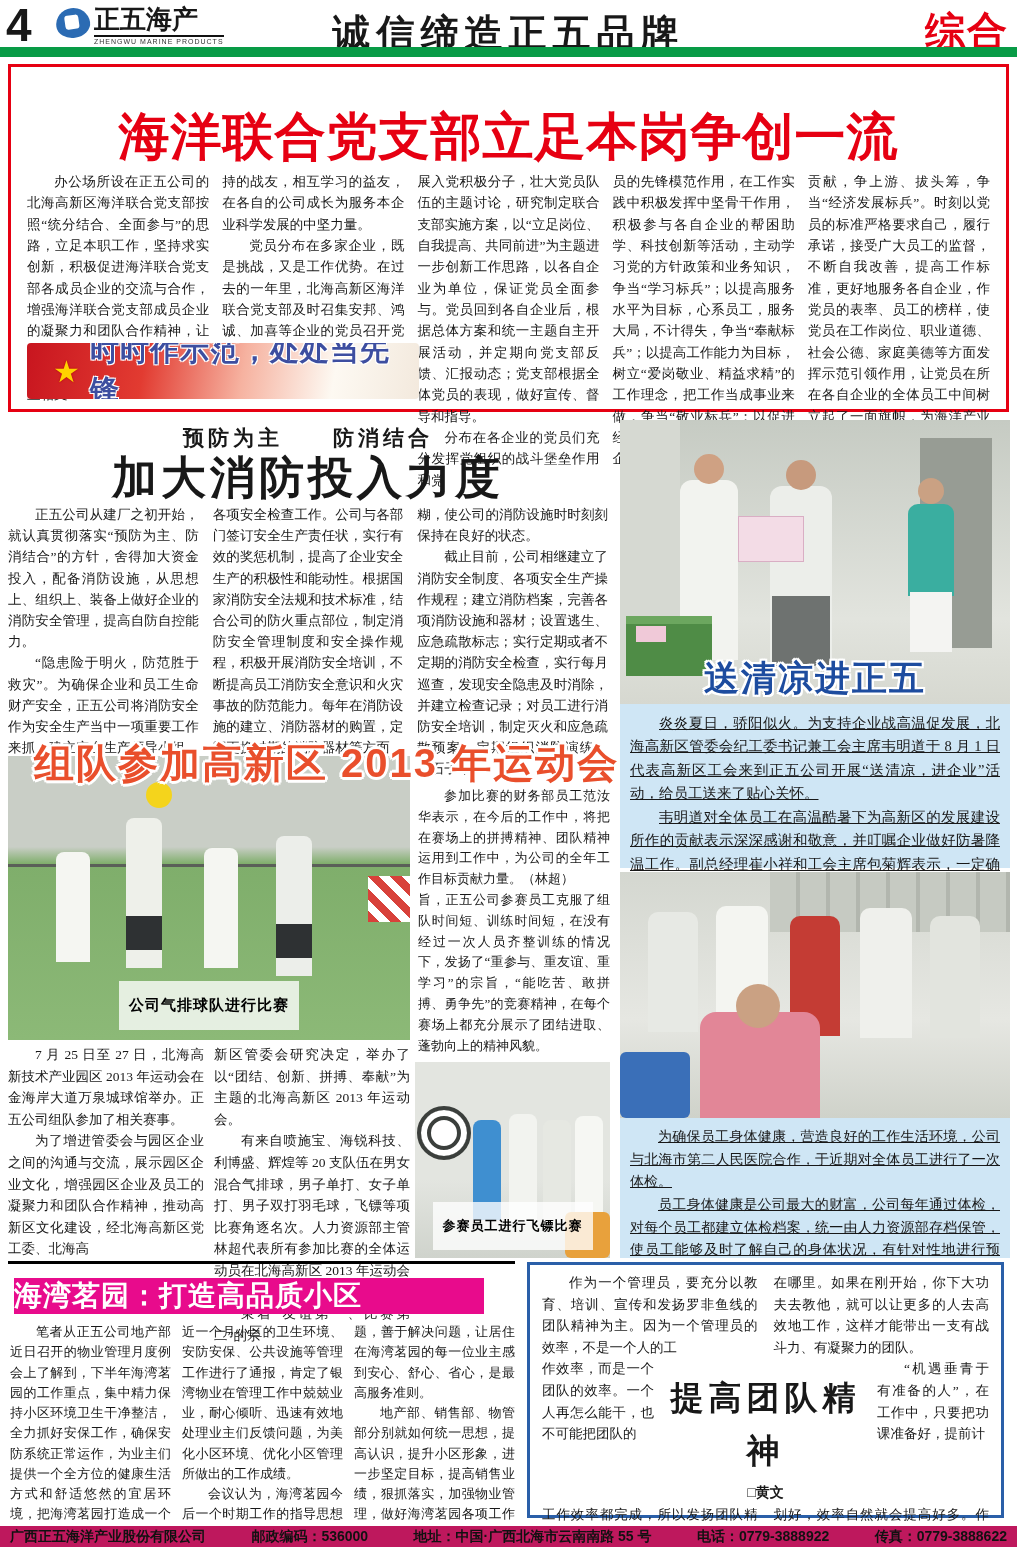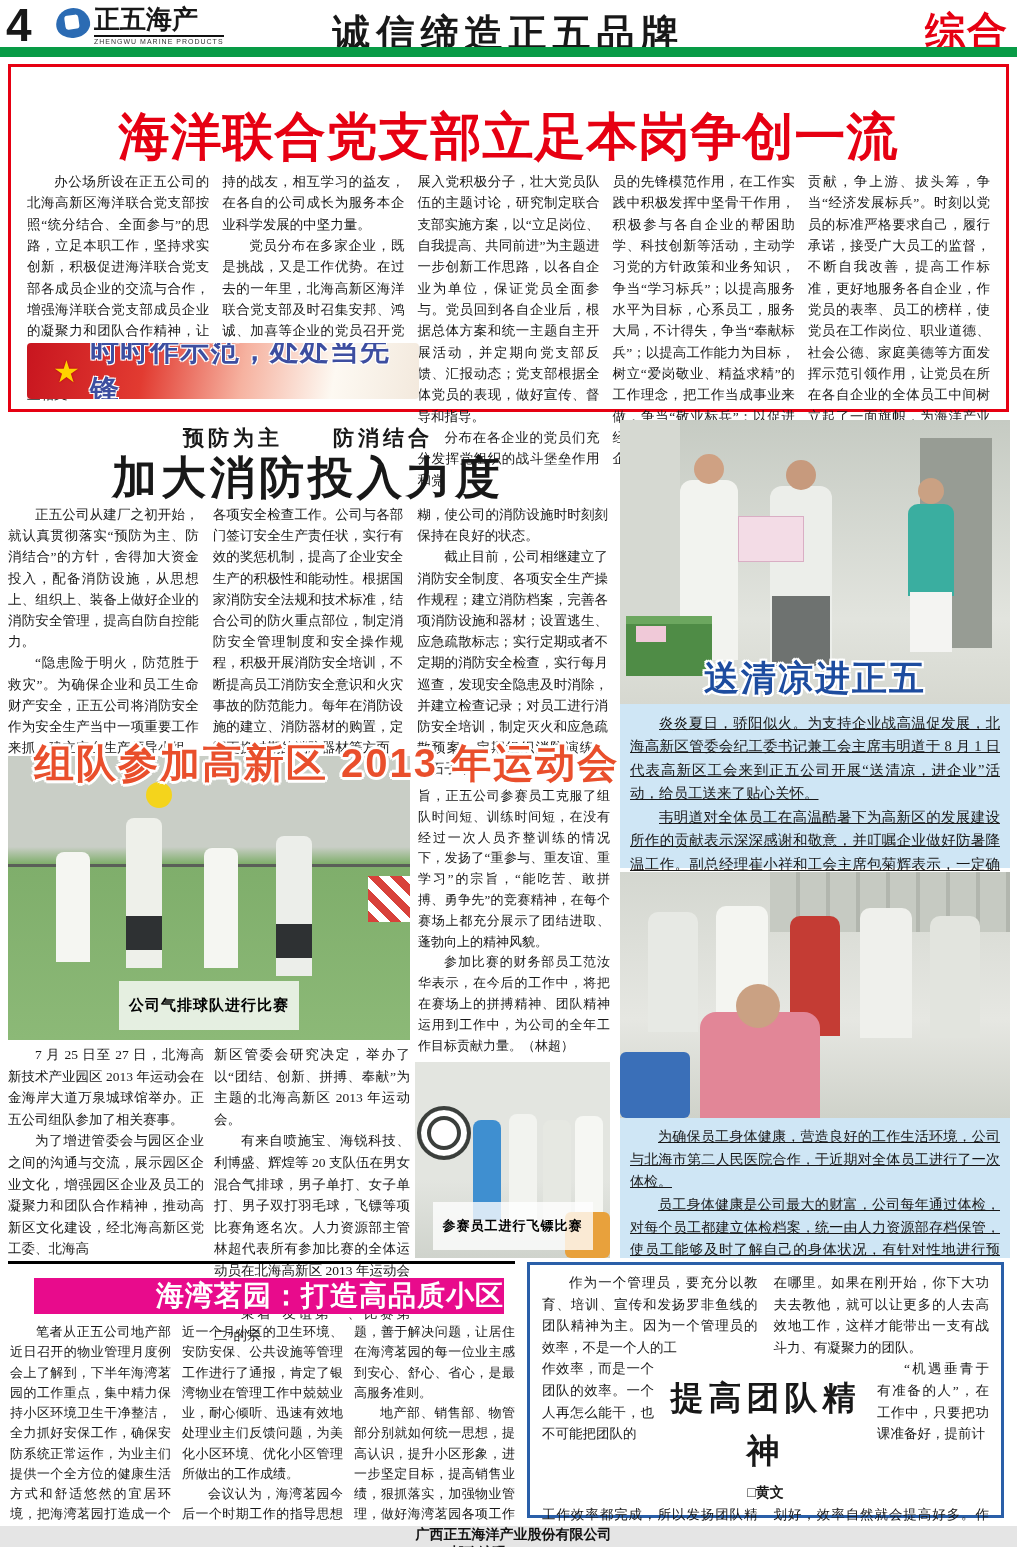--- a/index.html
+++ b/index.html
@@ -56,37 +56,37 @@
            font-family:"Liberation Sans",sans-serif;padding:15px 10px;letter-spacing:1px;}
   .bluebg{background:#cfe6f5;font-size:14.5px;line-height:1.62;padding:8px 10px;text-decoration:underline;}
   .qingliang-text{left:620px;top:704px;width:370px;height:148px;}
   .tijian-text{left:620px;top:1118px;width:370px;height:124px;font-size:14px;}
   
   .sports-right{left:418px;top:786px;width:192px;height:276px;font-size:13px;line-height:1.6;}
   .sports-bcols{left:8px;top:1044px;width:402px;height:214px;display:flex;gap:10px;font-size:13.5px;line-height:1.6;}
   .sports-bcols>div{flex:1;}
   .black-rule{left:8px;top:1261px;width:507px;height:3px;background:#000;}
   
-  .haiwan-banner{left:34px;top:1278px;width:470px;height:36px;background:#e80b8c;display:flex;align-items:center;justify-content:flex-end;}
+  .haiwan-banner{left:14px;top:1278px;width:470px;height:36px;background:#e80b8c;display:flex;align-items:center;justify-content:flex-start;}
   .haiwan-banner span{color:#fff;font-size:28px;font-weight:900;font-family:"Liberation Sans",sans-serif;letter-spacing:1px;}
   .haiwan-cols{left:10px;top:1322px;width:505px;height:202px;display:flex;gap:11px;font-size:13px;line-height:1.56;}
   .haiwan-cols>div{flex:1;}
   
   .team-box{left:527px;top:1262px;width:477px;height:256px;border:3px solid #2a5fa8;background:#fff;
             padding:7px 12px;box-sizing:border-box;font-size:13.5px;line-height:1.6;}
   .team-row{display:flex;gap:16px;}
   .team-row>div{flex:1;}
   .team-mid{display:flex;gap:4px;align-items:stretch;}
   .team-mid .side{width:112px;flex:none;}
   .team-mid .ttl{flex:1;text-align:center;padding-top:14px;}
   .team-title{font-size:33px;font-weight:900;letter-spacing:5px;font-family:"Liberation Sans",sans-serif;}
   .team-author{font-size:14px;margin-top:4px;font-weight:bold;}
   
-  .footer{left:0;top:1526px;width:1017px;height:21px;background:#e5e5e5;display:flex;align-items:center;
-          font-family:"Liberation Sans",sans-serif;font-size:14px;font-weight:bold;color:#111;flex-direction:column;}
+  .footer{left:0;top:1526px;width:1017px;height:21px;background:#be185d;display:flex;align-items:center;
+          font-family:"Liberation Sans",sans-serif;font-size:14px;font-weight:bold;color:#111;}
   .footer span{white-space:nowrap;}
   .footer .f1{margin-left:10px;}
   .footer .gap{flex:1;}
 </style>
 </head>
 <body>
 
 <div class="abs pagenum">4</div>
 <div class="abs logo">
   <span class="logo-icon"></span>
@@ -170,22 +170,22 @@
   <i style="left:48px;top:96px;width:34px;height:110px;background:#f5f6f2;border-radius:8px 8px 0 0;"></i>
   <i style="left:118px;top:62px;width:36px;height:150px;background:#eef0ea;border-radius:8px 8px 0 0;"></i>
   <i style="left:196px;top:92px;width:34px;height:120px;background:#f5f6f2;border-radius:8px 8px 0 0;"></i>
   <i style="left:268px;top:80px;width:36px;height:140px;background:#eceeea;border-radius:8px 8px 0 0;"></i>
   <i style="left:118px;top:160px;width:36px;height:34px;background:#2e3133;"></i>
   <i style="left:268px;top:168px;width:36px;height:34px;background:#2e3133;"></i>
   <i style="left:360px;top:120px;width:42px;height:46px;background:repeating-linear-gradient(45deg,#d8413a 0 8px,#fff 8px 16px);"></i>
   <div class="caption" style="left:50%;bottom:10px;transform:translateX(-50%);white-space:nowrap;">公司气排球队进行比赛</div>
 </div>
 <div class="abs sports-right">
+  <p class="para">参加比赛的财务部员工范汝华表示，在今后的工作中，将把在赛场上的拼搏精神、团队精神运用到工作中，为公司的全年工作目标贡献力量。（林超）</p>
   <p class="para cont">旨，正五公司参赛员工克服了组队时间短、训练时间短，在没有经过一次人员齐整训练的情况下，发扬了“重参与、重友谊、重学习”的宗旨，“能吃苦、敢拼搏、勇争先”的竞赛精神，在每个赛场上都充分展示了团结进取、蓬勃向上的精神风貌。</p>
-  <p class="para">参加比赛的财务部员工范汝华表示，在今后的工作中，将把在赛场上的拼搏精神、团队精神运用到工作中，为公司的全年工作目标贡献力量。（林超）</p>
 </div>
 <div class="abs sports-bcols">
   <div>
     <p class="para">7 月 25 日至 27 日，北海高新技术产业园区 2013 年运动会在金海岸大道万泉城球馆举办。正五公司组队参加了相关赛事。</p>
     <p class="para">为了增进管委会与园区企业之间的沟通与交流，展示园区企业文化，增强园区企业及员工的凝聚力和团队合作精神，推动高新区文化建设，经北海高新区党工委、北海高</p>
   </div>
   <div>
     <p class="para cont">新区管委会研究决定，举办了以“团结、创新、拼搏、奉献”为主题的北海高新区 2013 年运动会。</p>
     <p class="para">有来自喷施宝、海锐科技、利博盛、辉煌等 20 支队伍在男女混合气排球，男子单打、女子单打、男子双打羽毛球，飞镖等项比赛角逐名次。人力资源部主管林超代表所有参加比赛的全体运动员在北海高新区 2013 年运动会开幕式上宣誓。</p>
     <p class="para">秉着“友谊第一、比赛第二”的宗</p>

